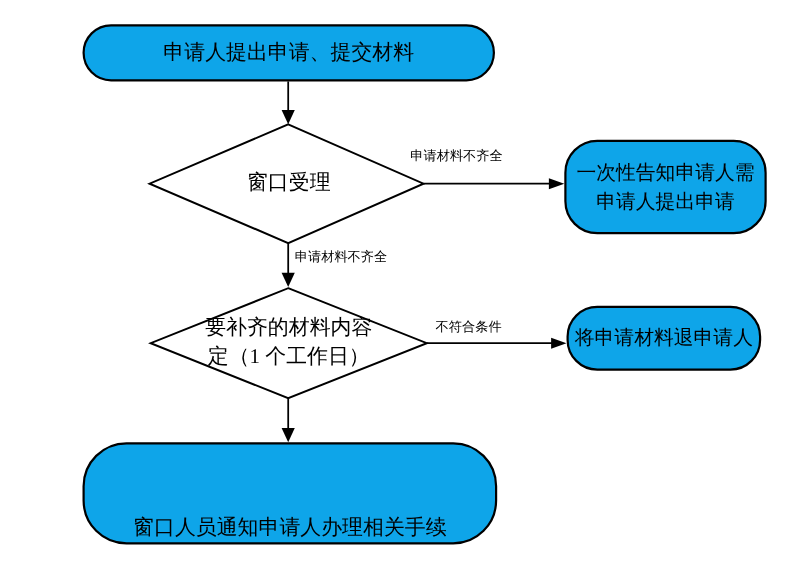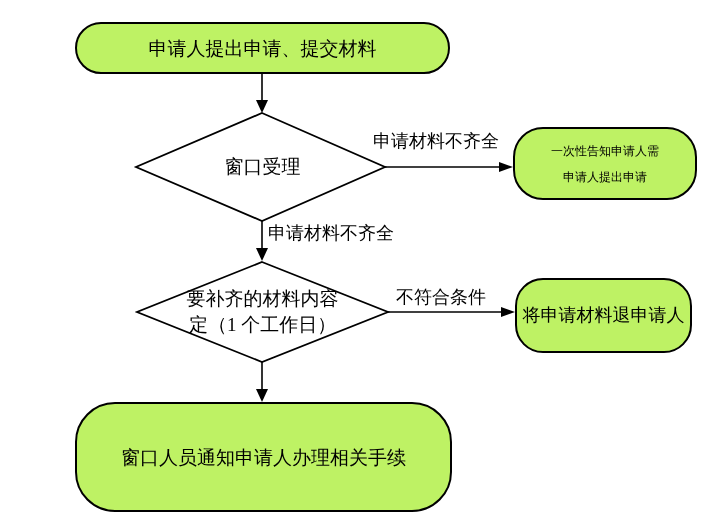--- a/index.html
+++ b/index.html
@@ -22,47 +22,47 @@
     width: 719px; height: 521px;
   }
   .node {
     position: absolute;
     display: flex;
     flex-direction: column;
     align-items: center;
     justify-content: center;
     text-align: center;
     box-sizing: border-box;
-    background: #bef264;
+    background: #0ea5e9;
     border: 2px solid #000000;
     font-size: 19px;
     line-height: 27px;
     white-space: nowrap;
   }
   .stadium-start   { left: 75px;  top: 22px;  width: 375px; height: 52px; border-radius: 26px; }
-  .stadium-notify  { left: 513px; top: 127px; width: 184px; height: 73px; border-radius: 30px; font-size: 12px; line-height: 26px; }
-  .stadium-return  { left: 515px; top: 278px; width: 177px; height: 75px; border-radius: 28px; font-size: 18px; }
-  .stadium-end     { left: 75px;  top: 402px; width: 377px; height: 110px; border-radius: 40px; line-height: 27px; }
+  .stadium-notify  { left: 513px; top: 127px; width: 184px; height: 86px; border-radius: 30px; font-size: 18px; line-height: 26px; }
+  .stadium-return  { left: 515px; top: 278px; width: 177px; height: 59px; border-radius: 28px; font-size: 18px; }
+  .stadium-end     { left: 75px;  top: 402px; width: 377px; height: 93px; border-radius: 40px; line-height: 27px; justify-content: flex-end; }
   .diamond-text {
     position: absolute;
     display: flex;
     flex-direction: column;
     align-items: center;
     justify-content: center;
     text-align: center;
     font-size: 19px;
     line-height: 26px;
     white-space: nowrap;
     background: transparent;
   }
   .diamond-text.d1 { left: 150px; top: 120px; width: 225px; height: 94px; }
   .diamond-text.d2 { left: 150px; top: 265px; width: 225px; height: 94px; }
   .edge-label {
     position: absolute;
-    font-size: 18px;
+    font-size: 12px;
     line-height: 21px;
     white-space: nowrap;
     background: transparent;
   }
   .lbl-incomplete   { left: 373px; top: 131px; }
   .lbl-complete     { left: 268px; top: 223px; }
   .lbl-notqualified { left: 396px; top: 287px; }
 </style>
 </head>
 <body>

